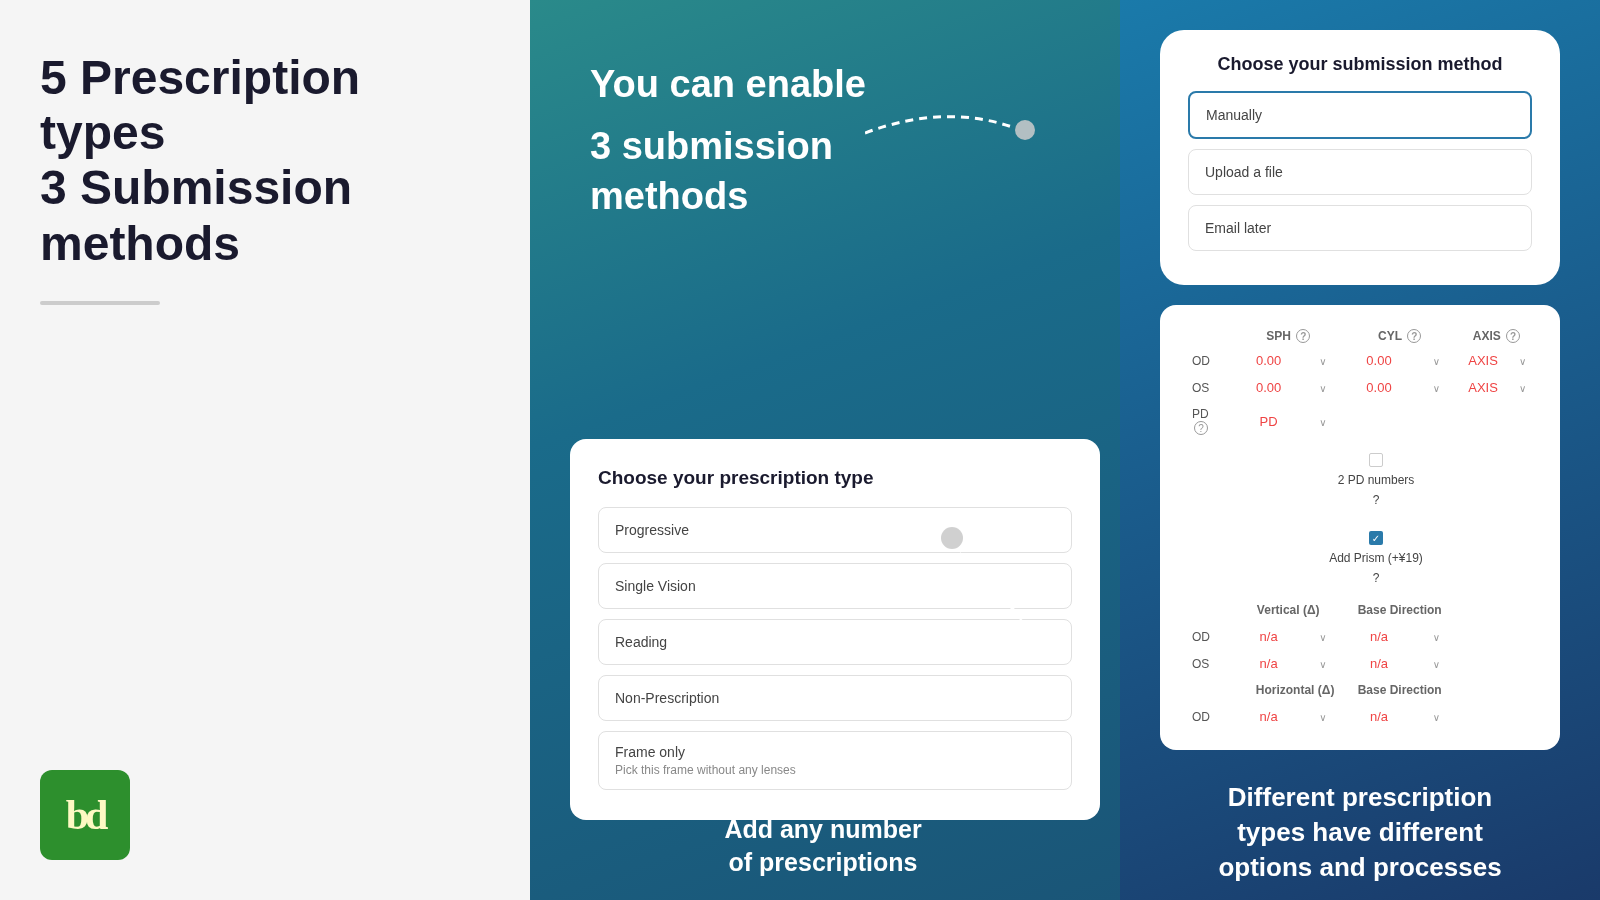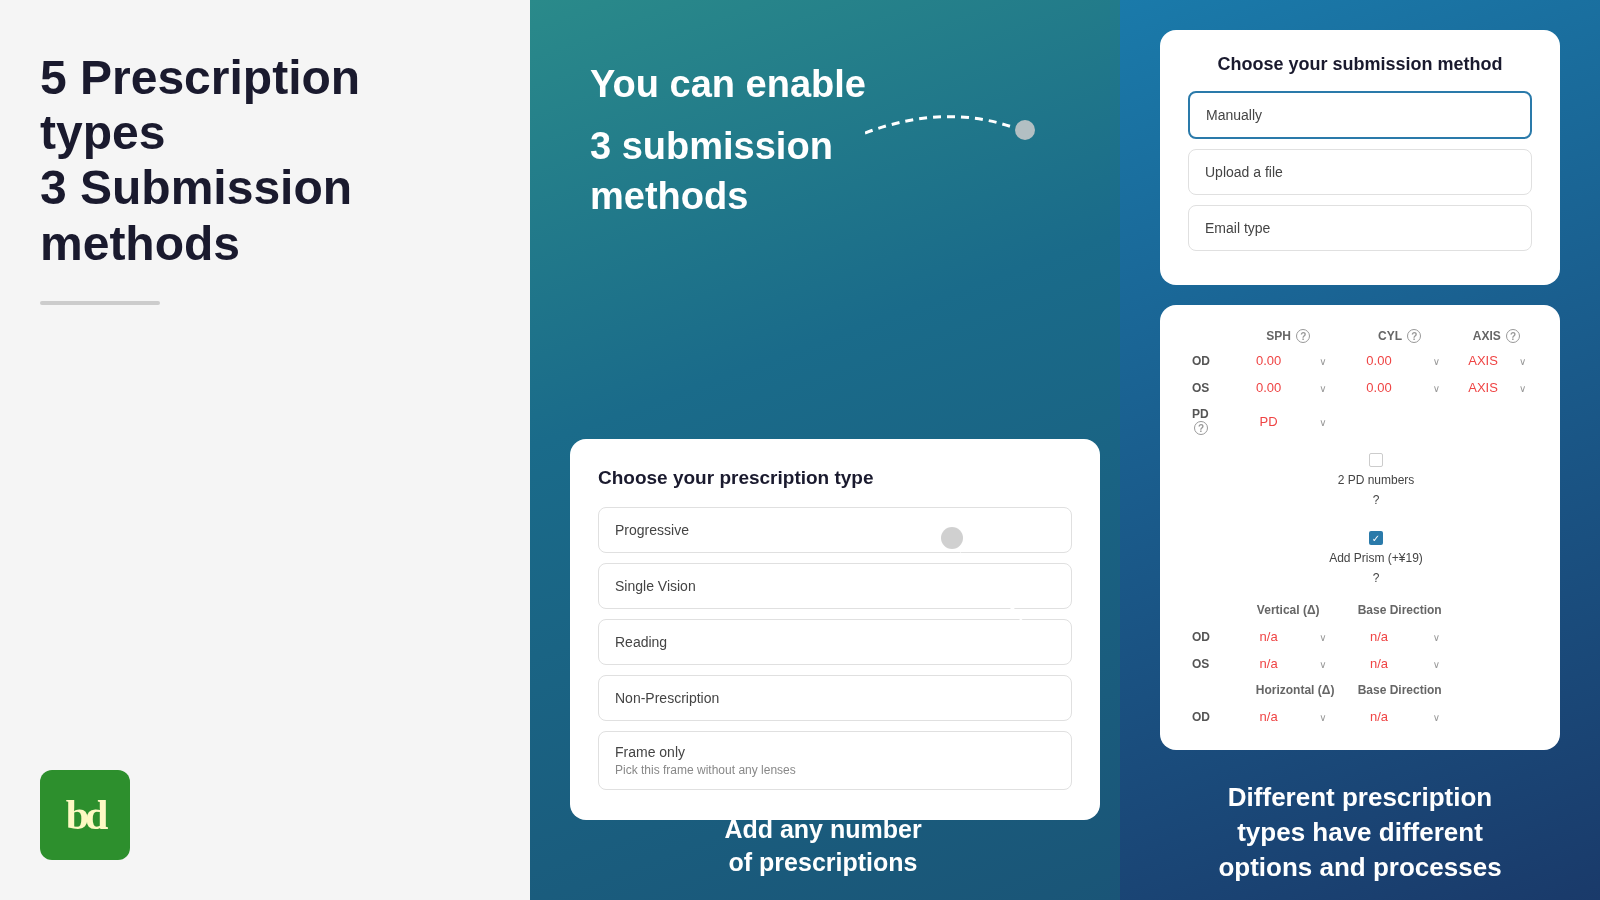--- a/index.html
+++ b/index.html
@@ -101,21 +101,21 @@
       background: linear-gradient(160deg, #1a7aaa 0%, #1a5a8a 50%, #1a3a6a 100%);
       padding: 30px 40px;
       display: flex;
       flex-direction: column;
       gap: 20px;
     }
 
     
     .submission-card {
       background: white;
-      border-radius: 16px;
+      border-radius: 24px;
       padding: 24px 28px;
       flex: 0 0 auto;
     }
 
     .submission-card h3 {
       font-size: 18px;
       font-weight: 700;
       color: #1a1a2e;
       margin-bottom: 16px;
       text-align: center;
@@ -172,21 +172,21 @@
     .rx-table td {
       padding: 6px 8px;
       text-align: center;
       color: #333;
       font-size: 13px;
       vertical-align: middle;
     }
 
     .rx-table td.row-label {
       text-align: left;
-      font-weight: 700;
+      font-weight: 400;
       color: #555;
       font-size: 12px;
     }
 
     .rx-table td.row-label .help-icon {
       display: inline-block;
       width: 14px;
       height: 14px;
       border-radius: 50%;
       border: 1px solid #999;
@@ -316,21 +316,21 @@
   <div class="submission-card">
     <h3>Choose your submission method</h3>
 
     <div class="submission-item selected">
       <span>Manually</span>
     </div>
     <div class="submission-item">
       <span>Upload a file</span>
     </div>
     <div class="submission-item">
-      <span>Email type</span>
+      <span>Email later</span>
     </div>
   </div>
 
   <div class="table-card">
     <table class="rx-table">
       <thead>
         <tr>
           <th style="width:50px;"></th>
           <th colspan="2">SPH <span class="help-icon">?</span></th>
           <th colspan="2">CYL <span class="help-icon">?</span></th>

